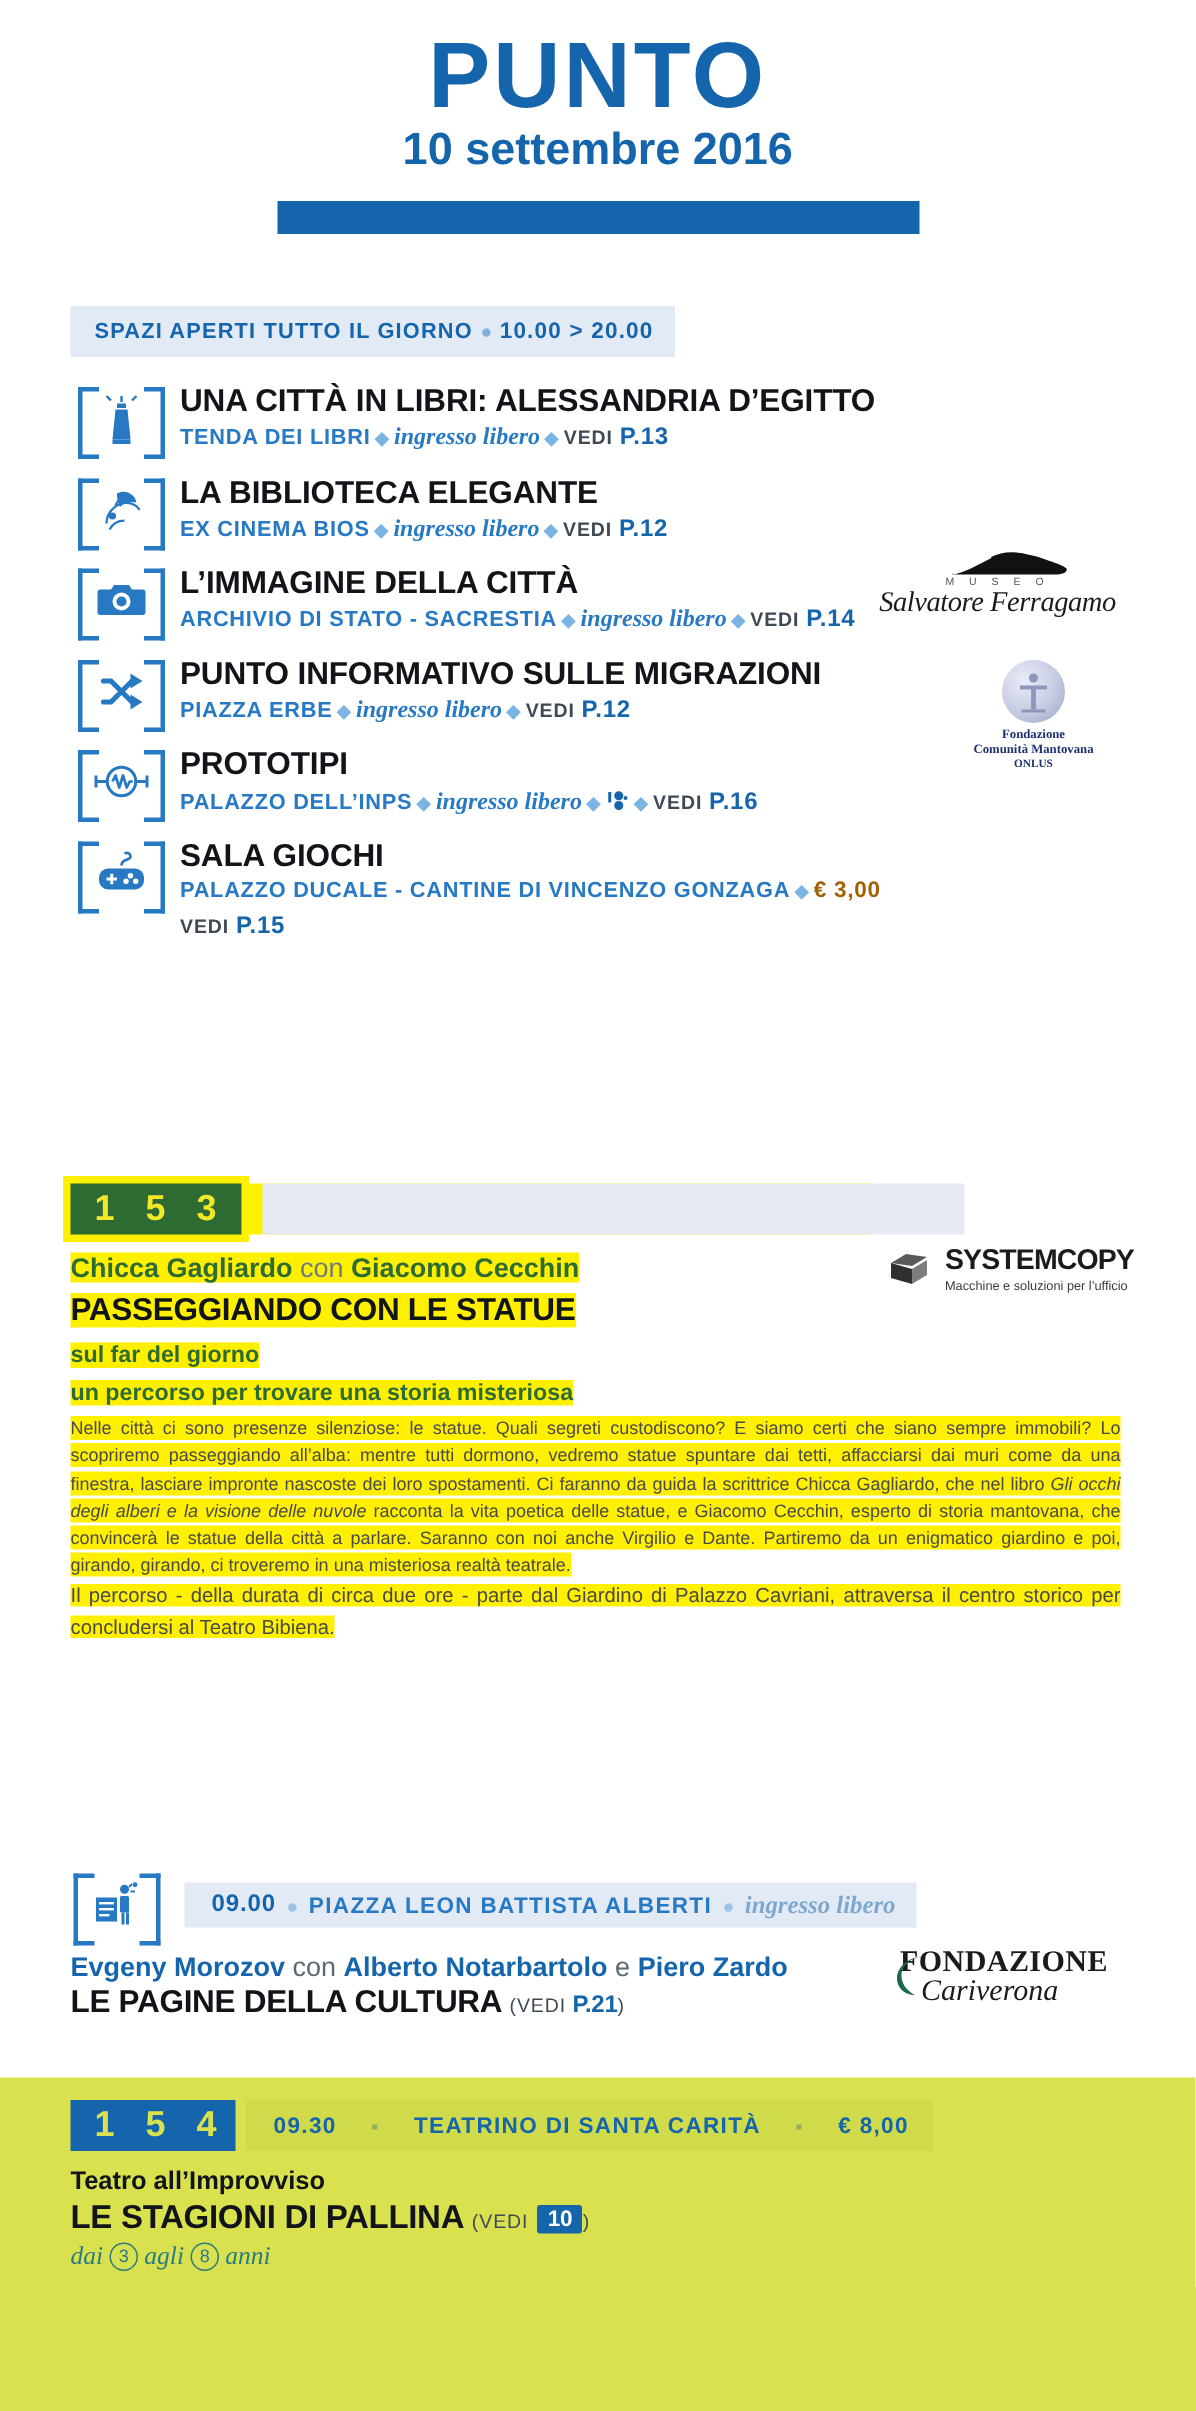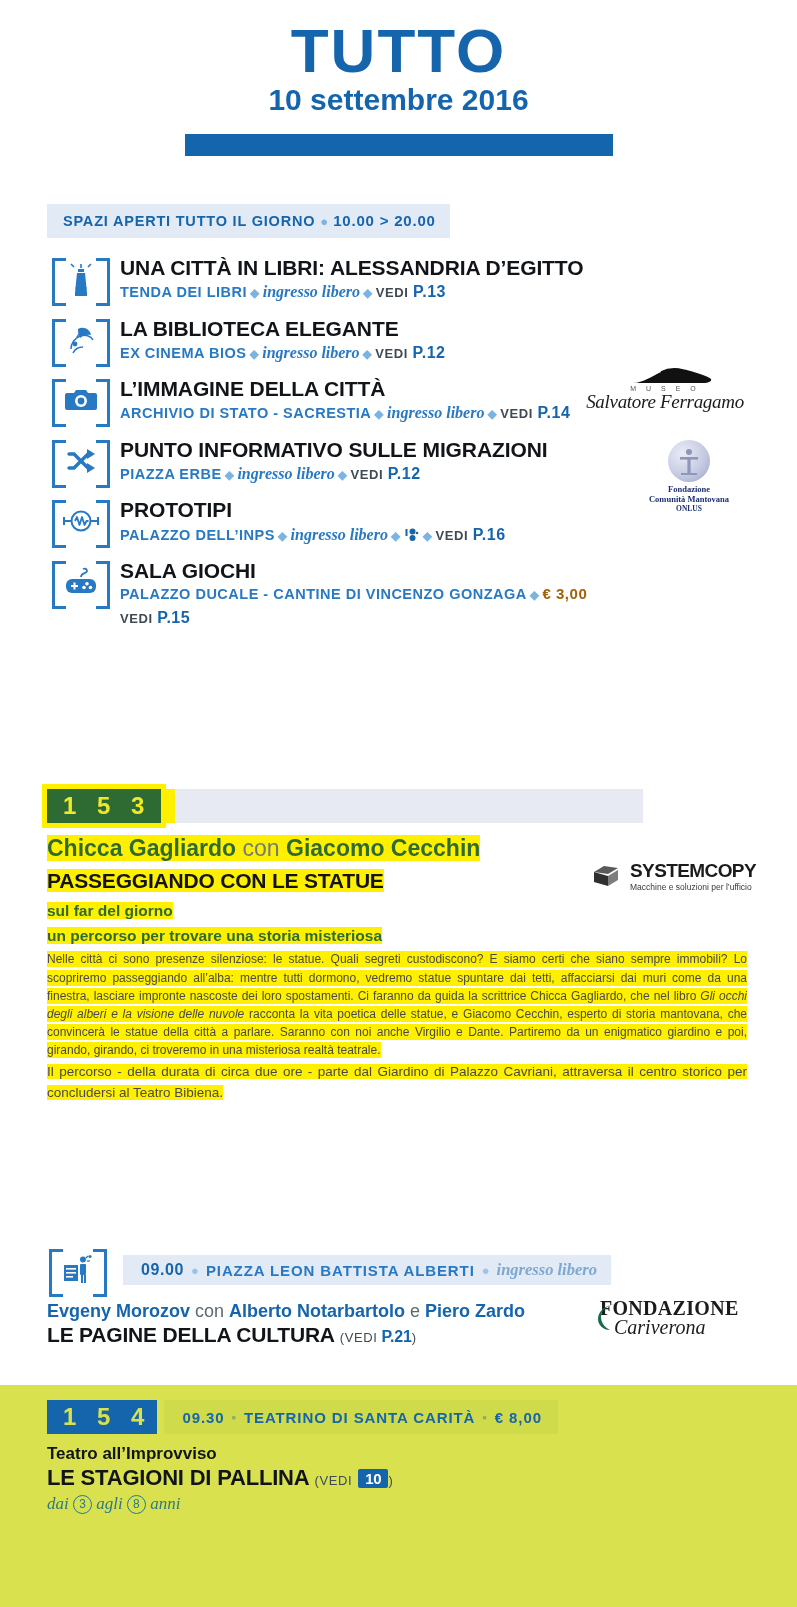--- a/index.html
+++ b/index.html
@@ -96,32 +96,32 @@
   }
   .badge-meta{
     background:#fff000;color:#2e6b33;display:flex;align-items:center;
     font-size:15px;font-weight:bold;letter-spacing:0.9px;padding:0 14px 0 22px;
     margin-left:2px;
   }
   .badge-meta .bdot{color:#9fbf3a;padding:0 6px;font-size:13px;}
   .ev-head-bg{position:absolute;left:128px;top:0;width:468px;height:34px;background:#e7eaf2;z-index:0;}
 
   .hl{background:#fff000;box-decoration-break:clone;-webkit-box-decoration-break:clone;}
-  .ev-author{margin-top:9px;font-size:23px;font-weight:bold;line-height:1.45;}
+  .ev-author{margin-top:9px;font-size:18px;font-weight:bold;line-height:1.45;}
   .ev-author .nm{color:#2e6b33;}
   .ev-author .con{color:#6f7b7f;font-weight:normal;}
   .ev-title{font-size:21px;font-weight:bold;color:#111418;line-height:1.45;margin-top:1px;letter-spacing:-0.2px;}
   .ev-sub{font-size:15.5px;font-weight:bold;color:#2e6b33;line-height:1.5;margin-top:2px;}
   .ev-body{
     font-size:12px;color:#4a4a4a;line-height:1.52;margin-top:3px;
     text-align:justify;font-family:"Liberation Sans",sans-serif;width:700px;
   }
   .ev-body .hl{padding:1px 0;}
   .ev-note{font-size:13.5px;color:#4a4a4a;line-height:1.55;margin-top:2px;text-align:justify;width:700px;}
-  .logo-systemcopy{position:absolute;left:630px;top:860px;width:150px;}
+  .logo-systemcopy{position:absolute;left:630px;top:830px;width:150px;}
   .logo-systemcopy .sc-name{font-size:19px;font-weight:bold;color:#1b1b1b;letter-spacing:-0.6px;font-family:"Liberation Sans",sans-serif;}
   .logo-systemcopy .sc-tag{font-size:8.5px;color:#3a3a3a;letter-spacing:0px;margin-top:0px;}
   .logo-systemcopy .cube{position:absolute;left:-38px;top:2px;}
 
   
   .ev900{position:absolute;left:47px;top:1247px;width:706px;}
   .ev900-head{display:flex;align-items:center;}
   .band900{
     background:#e2eaf6;height:30px;display:flex;align-items:center;
     padding:0 14px 0 18px;margin-left:6px;
@@ -145,21 +145,21 @@
     position:absolute;left:0;top:1385px;width:797px;height:222px;background:#d9e24e;
   }
   .ev154{position:absolute;left:47px;top:1400px;width:700px;}
   .ev154-head{display:flex;align-items:stretch;height:34px;}
   .badge154{
     background:#1565ad;color:#d9e24e;font-size:24px;font-weight:bold;letter-spacing:7px;
     padding:0 6px 0 16px;display:flex;align-items:center;
   }
   .meta154{
     display:flex;align-items:center;background:#cfdb4a;margin-left:7px;
-    padding:0 16px 0 18px;font-size:15px;font-weight:bold;color:#1565ad;letter-spacing:0.9px;
+    padding:0 16px 0 18px;font-size:15px;font-weight:bold;color:#1565ad;letter-spacing:0.9px;gap:16px;
   }
   .meta154 .mdot{color:#8fae5f;padding:0 7px;font-size:13px;}
   .ev154-sup{font-size:17px;font-weight:bold;color:#111418;margin-top:10px;}
   .ev154-title{font-size:22px;font-weight:bold;color:#111418;margin-top:1px;letter-spacing:-0.2px;}
   .ev154-title .vedi{font-size:13px;color:#3f4a55;font-weight:normal;letter-spacing:0.6px;}
   .pagechip{
     display:inline-block;background:#1565ad;color:#fff;font-size:15px;font-weight:bold;
     padding:1px 7px;border-radius:2px;vertical-align:1px;
   }
   .ev154-age{
@@ -170,21 +170,21 @@
     font-size:12px;line-height:17px;text-align:center;font-style:normal;
     font-family:"Liberation Sans",sans-serif;vertical-align:1px;
   }
 </style>
 </head>
 <body>
 
 <div class="page">
 
   <div class="header">
-    <div class="day">TUTTO</div>
+    <div class="day">PUNTO</div>
     <div class="date">10 settembre 2016</div>
     <div class="rule"></div>
   </div>
 
   <div class="allday-wrap">
     <div class="allday">
       <span class="t1">SPAZI APERTI TUTTO IL GIORNO</span><span class="dot">●</span><span class="t2">10.00 &gt; 20.00</span>
     </div>
   </div>
 

